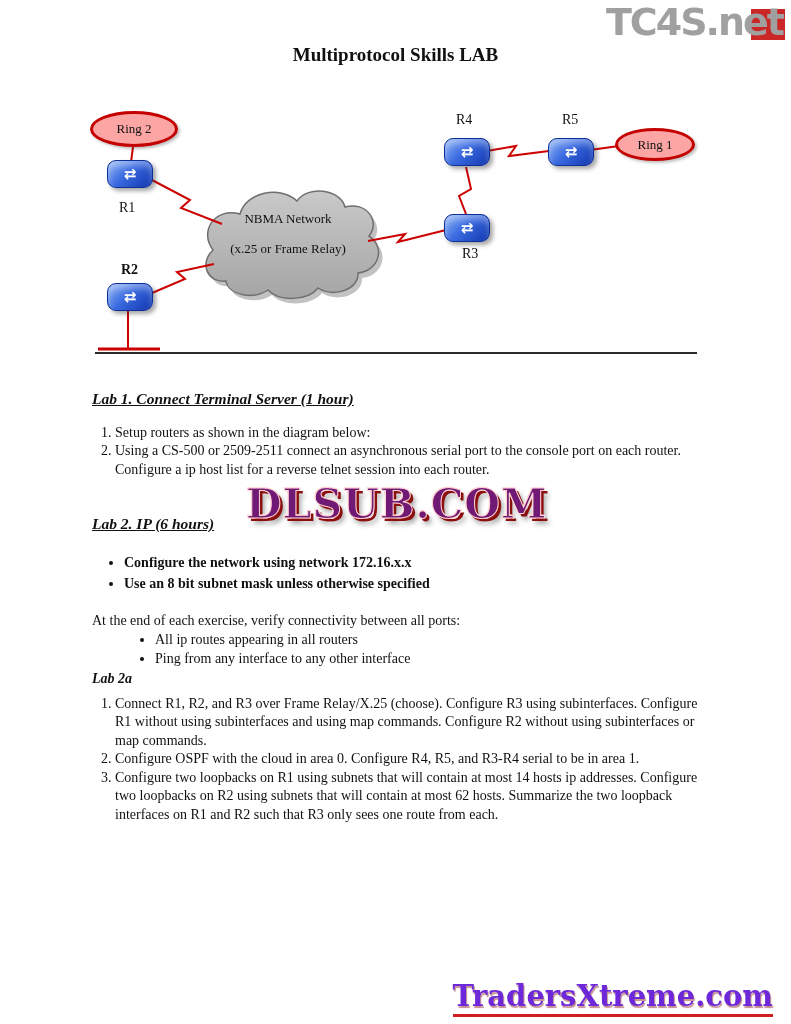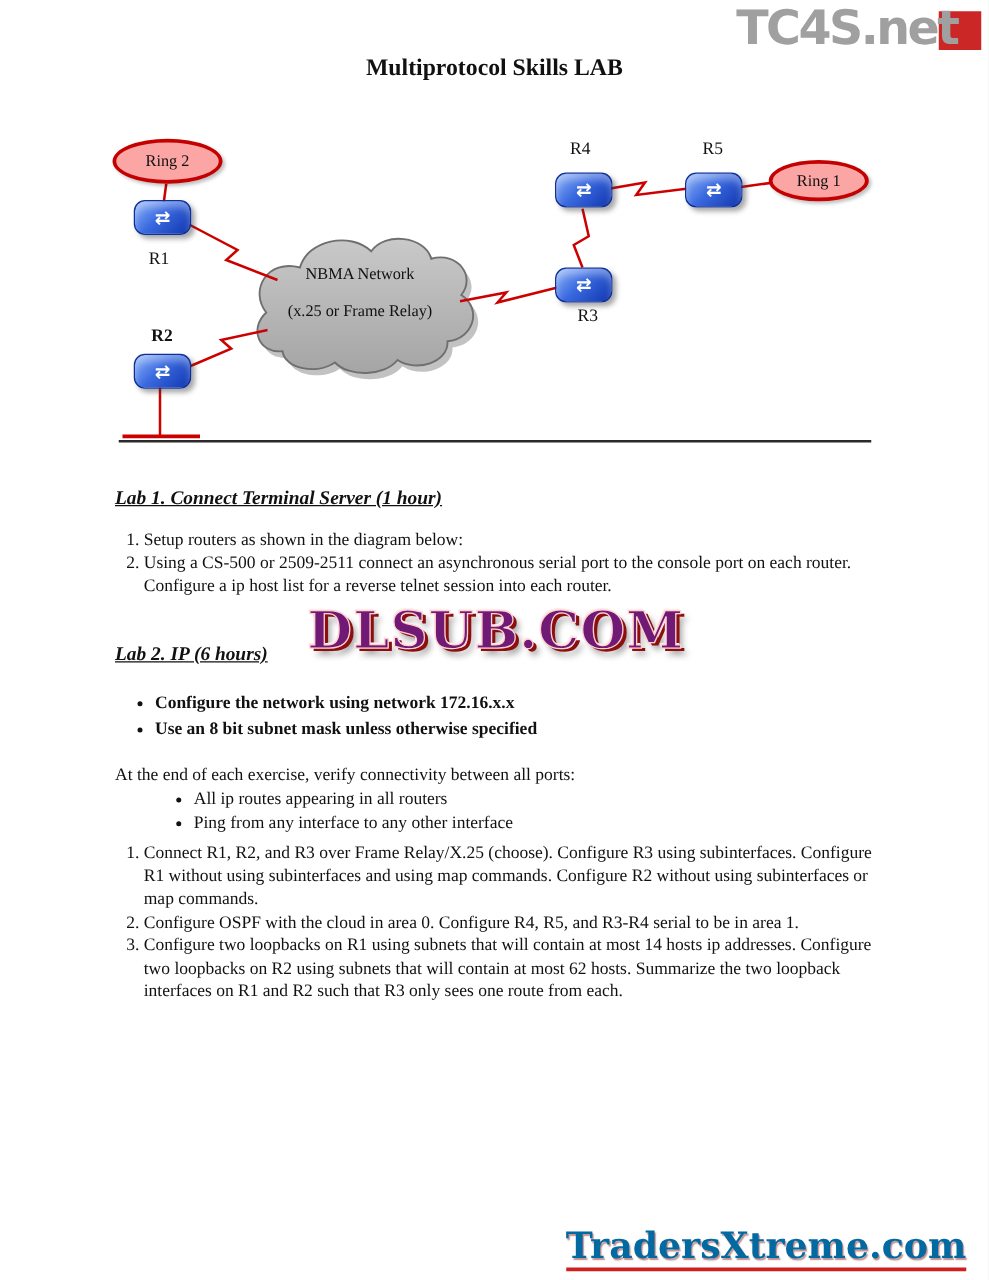--- a/index.html
+++ b/index.html
@@ -9,21 +9,21 @@
     background:#ffffff; overflow:hidden;
     font-family:"Liberation Serif", serif; color:#111;
   }
 
   
   .logo-wrap { position:absolute; top:2px; right:6px; height:44px; z-index:4; }
   .logo-red-block { position:absolute; top:7px; right:0; width:34px; height:31px; background:#cc2727; z-index:0; }
   .logo-text {
     position:relative; z-index:1; font-family:"DejaVu Sans", sans-serif;
     font-weight:700; font-size:38px; line-height:40px; color:#a0a0a0;
-    letter-spacing:-2px; padding-right:19px;
+    letter-spacing:-2px; padding-right:2px;
   }
 
   
   .doc-title {
     position:absolute; top:44px; left:0; width:100%; text-align:center;
     font-size:19px; font-weight:bold; z-index:2;
   }
 
   
   .diagram-svg { position:absolute; top:0; left:0; z-index:1; }
@@ -80,21 +80,21 @@
   .watermark-center {
     position:absolute; left:246px; top:484px; z-index:5;
     font-family:"DejaVu Serif", serif; font-weight:bold; font-size:41px; line-height:1;
     color:#701a75; letter-spacing:1px;
     -webkit-text-stroke:1px #ffd2d2;
     text-shadow:-1px -1px 0 #ffecec, 3px 3px 0 #8c0f0f, 5px 6px 5px rgba(0,0,0,.35);
   }
   .watermark-footer {
     position:absolute; right:18px; top:982px; z-index:5;
     font-family:"DejaVu Serif", serif; font-weight:bold; font-size:29px; line-height:1;
-    color:#0369a1; text-shadow:1px 2px 1px rgba(120,0,0,.45);
+    color:#6d28d9; text-shadow:1px 2px 1px rgba(120,0,0,.45);
     border-bottom:3px solid #cf2020; padding-bottom:3px;
   }
 </style>
 </head>
 <body>
 
 <div class="page">
 
   <div class="logo-wrap">
     <div class="logo-red-block"></div>
@@ -180,20 +180,21 @@
       <li>Use an 8 bit subnet mask unless otherwise specified</li>
     </ul>
 
     <p class="verify-intro">At the end of each exercise, verify connectivity between all ports:</p>
 
     <ul class="sub-bullets">
       <li>All ip routes appearing in all routers</li>
       <li>Ping from any interface to any other interface</li>
     </ul>
 
+    <h3 class="lab2a-heading">Lab 2a</h3>
 
     <ol class="num-list lab2a-list">
       <li>Connect R1, R2, and R3 over Frame Relay/X.25 (choose).  Configure R3 using subinterfaces.  Configure R1 without using subinterfaces and using map commands.  Configure R2 without using subinterfaces or map commands.</li>
       <li>Configure OSPF with the cloud in area 0.  Configure R4, R5, and R3-R4  serial to be in area 1.</li>
       <li>Configure two loopbacks on R1 using subnets that will contain at most 14 hosts ip addresses. Configure two loopbacks on R2 using subnets that will contain at most 62 hosts. Summarize the two loopback interfaces on R1 and R2 such that  R3 only sees one route from each.</li>
     </ol>
 
   </div>
 
   <div class="watermark-footer">TradersXtreme.com</div>

